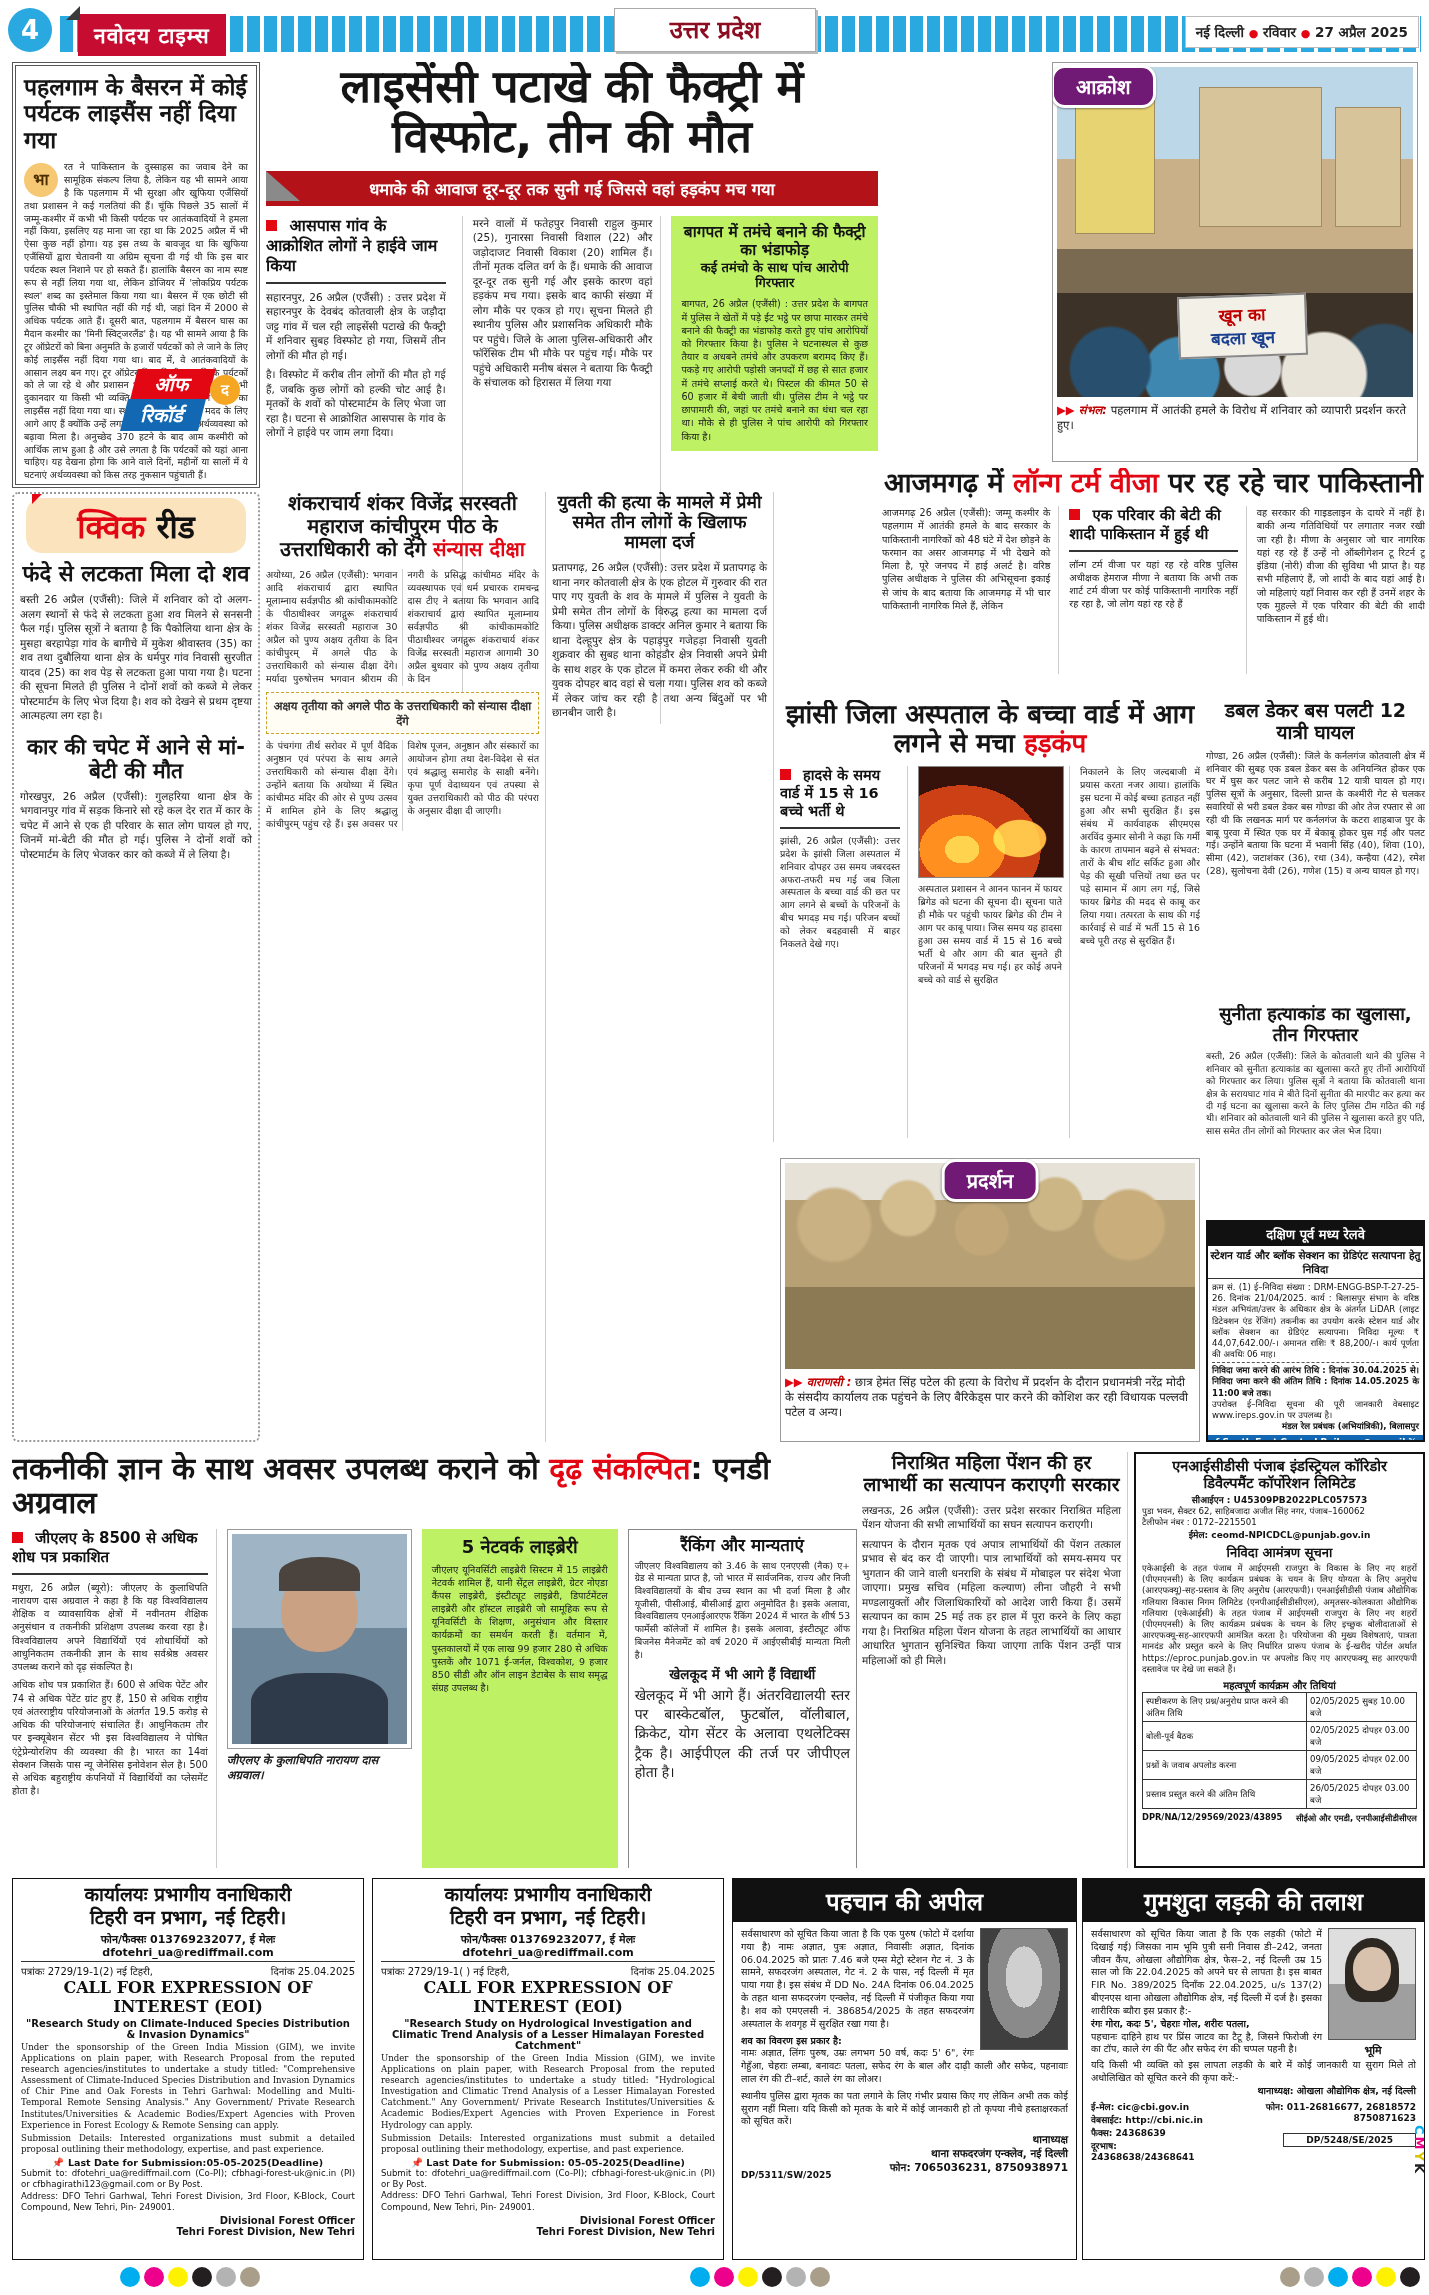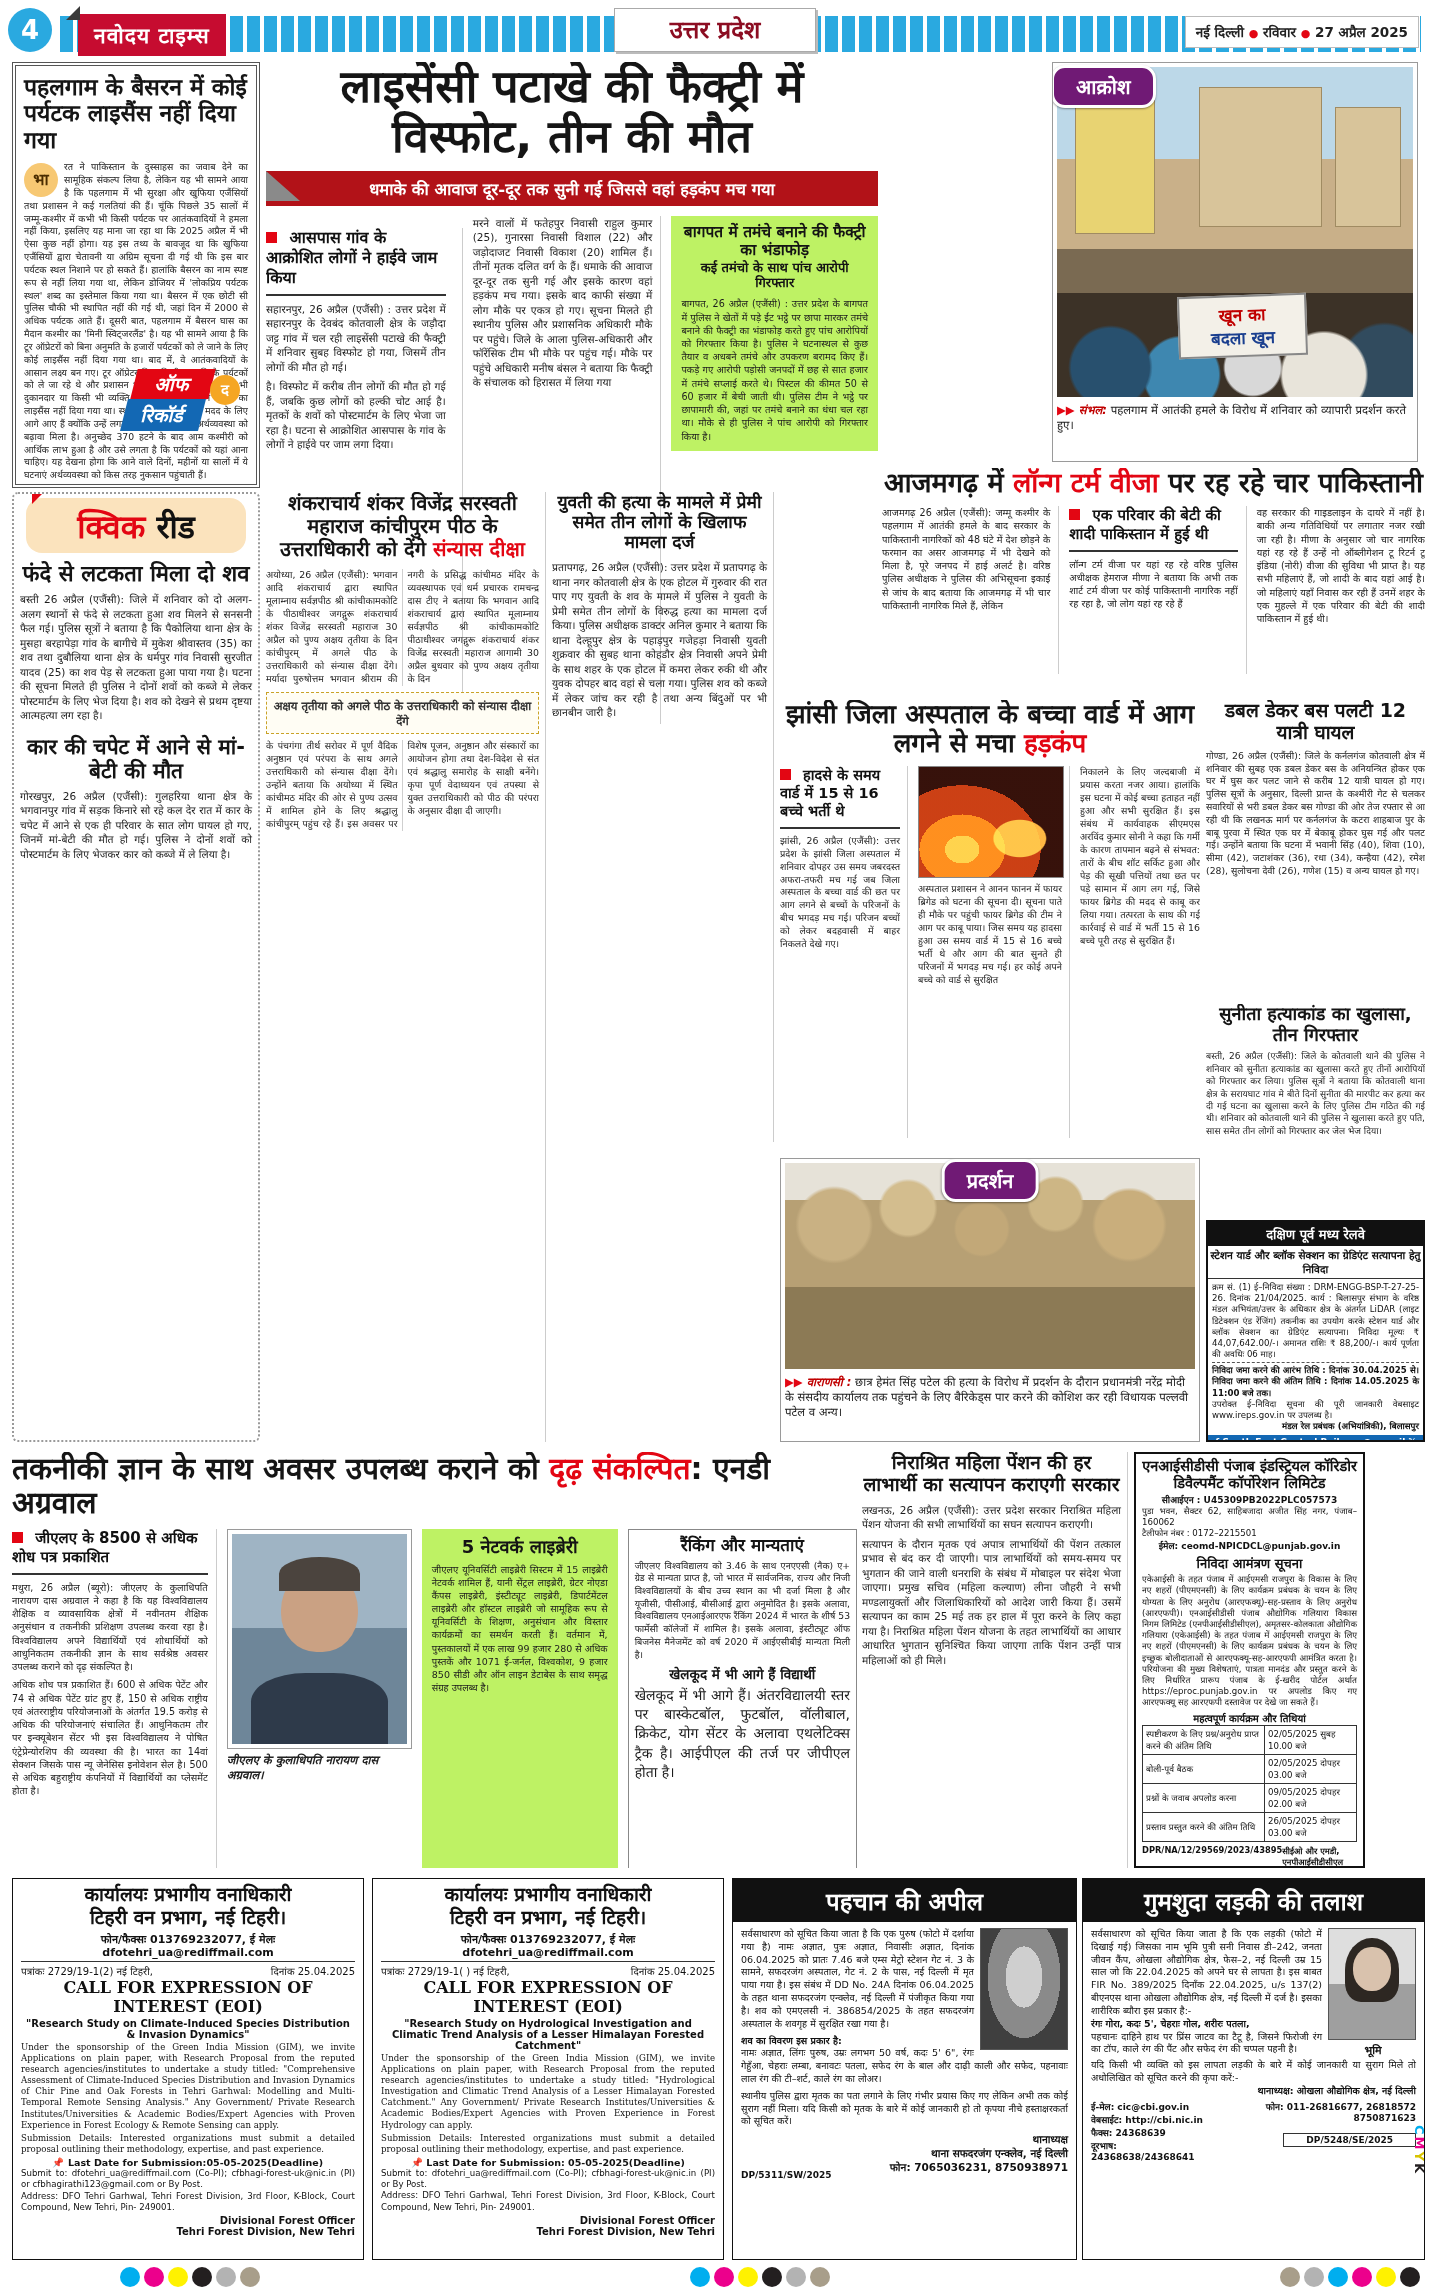--- a/index.html
+++ b/index.html
@@ -146,21 +146,21 @@
     </div>
   </div>
 
   <div class="block" style="left:266px;top:62px;width:612px;height:706px;">
     <div class="h-big center" style="font-size:45px;">लाइसेंसी पटाखे की फैक्ट्री में विस्फोट, तीन की मौत</div>
     <div class="strap" style="margin-top:8px;">
       <span class="notch"></span>
       <span>धमाके की आवाज दूर-दूर तक सुनी गई जिससे वहां हड़कंप मच गया</span>
     </div>
     <div style="display:flex;gap:10px;margin-top:10px;height:508px;">
-      <div style="flex:1;border-right:1px solid #ccc;padding-right:16px;margin-top:12px;">
+      <div style="flex:1;border-right:1px solid #ccc;padding-right:16px;">
         <div class="subhead subhead-rule">
           <span class="sub-bullet"></span>
           <span>आसपास गांव के आक्रोशित लोगों ने हाईवे जाम किया</span>
         </div>
         <div class="body-txt">सहारनपुर, 26 अप्रैल (एजैंसी) : उत्तर प्रदेश में सहारनपुर के देवबंद कोतवाली क्षेत्र के जड़ौदा जट्ट गांव में चल रही लाइसेंसी पटाखे की फैक्ट्री में शनिवार सुबह विस्फोट हो गया, जिसमें तीन लोगों की मौत हो गई।</div>
         <div class="body-txt" style="margin-top:5px;">है। विस्फोट में करीब तीन लोगों की मौत हो गई हैं, जबकि कुछ लोगों को हल्की चोट आई है। मृतकों के शवों को पोस्टमार्टम के लिए भेजा जा रहा है। घटना से आक्रोशित आसपास के गांव के लोगों ने हाईवे पर जाम लगा दिया।</div>
       </div>
       <div style="flex:1;border-right:1px solid #ccc;padding-right:8px;">
         <div class="body-txt">मरने वालों में फतेहपुर निवासी राहुल कुमार (25), गुनारसा निवासी विशाल (22) और जड़ोदाजट निवासी विकाश (20) शामिल हैं। तीनों मृतक दलित वर्ग के हैं। धमाके की आवाज दूर-दूर तक सुनी गई और इसके कारण वहां हड़कंप मच गया। इसके बाद काफी संख्या में लोग मौके पर एकत्र हो गए। सूचना मिलते ही स्थानीय पुलिस और प्रशासनिक अधिकारी मौके पर पहुंचे। जिले के आला पुलिस-अधिकारी और फॉरेंसिक टीम भी मौके पर पहुंच गई। मौके पर पहुंचे अधिकारी मनीष बंसल ने बताया कि फैक्ट्री के संचालक को हिरासत में लिया गया</div>
       </div>
@@ -342,21 +342,21 @@
       </div>
     </div>
   </div>
 
   <div class="block" style="left:862px;top:1452px;width:266px;height:416px;border-right:1px solid #ccc;padding-right:6px;">
     <div class="story-h" style="font-size:19px;">निराश्रित महिला पेंशन की हर लाभार्थी का सत्यापन कराएगी सरकार</div>
     <div class="body-txt" style="margin-top:7px;">लखनऊ, 26 अप्रैल (एजैंसी): उत्तर प्रदेश सरकार निराश्रित महिला पेंशन योजना की सभी लाभार्थियों का सघन सत्यापन कराएगी।</div>
     <div class="body-txt" style="margin-top:5px;">सत्यापन के दौरान मृतक एवं अपात्र लाभार्थियों की पेंशन तत्काल प्रभाव से बंद कर दी जाएगी। पात्र लाभार्थियों को समय-समय पर भुगतान की जाने वाली धनराशि के संबंध में मोबाइल पर संदेश भेजा जाएगा। प्रमुख सचिव (महिला कल्याण) लीना जौहरी ने सभी मण्डलायुक्तों और जिलाधिकारियों को आदेश जारी किया हैं। उसमें सत्यापन का काम 25 मई तक हर हाल में पूरा करने के लिए कहा गया है। निराश्रित महिला पेंशन योजना के तहत लाभार्थियों का आधार आधारित भुगतान सुनिश्चित किया जाएगा ताकि पेंशन उन्हीं पात्र महिलाओं को ही मिले।</div>
   </div>
 
-  <div class="block" style="left:1134px;top:1452px;width:231px;height:416px;border:2px solid #111;padding:4px 6px;">
+  <div class="block" style="left:1134px;top:1452px;width:291px;height:416px;border:2px solid #111;padding:4px 6px;">
     <div class="center" style="font-weight:bold;font-size:14.5px;line-height:1.2;">
       <div>एनआईसीडीसी पंजाब इंडस्ट्रियल कॉरिडोर</div>
       <div>डिवैल्पमैंट कॉर्पोरेशन लिमिटेड</div>
     </div>
     <div class="center fineprint">सीआईएन : U45309PB2022PLC057573</div>
     <div class="center tiny">पुडा भवन, सैक्टर 62, साहिबजादा अजीत सिंह नगर, पंजाब–160062</div>
     <div class="center tiny">टैलीफोन नंबर : 0172–2215501</div>
     <div class="center fineprint">ईमेल: ceomd-NPICDCL@punjab.gov.in</div>
     <div class="center" style="font-weight:bold;font-size:13px;margin:2px 0;">निविदा आमंत्रण सूचना</div>
     <div class="tiny">एकेआईसी के तहत पंजाब में आईएमसी राजपुरा के विकास के लिए नए शहरों (पीएमएनसी) के लिए कार्यक्रम प्रबंधक के चयन के लिए योग्यता के लिए अनुरोध (आरएफक्यू)-सह-प्रस्ताव के लिए अनुरोध (आरएफपी)। एनआईसीडीसी पंजाब औद्योगिक गलियारा विकास निगम लिमिटेड (एनपीआईसीडीसीएल), अमृतसर-कोलकाता औद्योगिक गलियारा (एकेआईसी) के तहत पंजाब में आईएमसी राजपुरा के लिए नए शहरों (पीएमएनसी) के लिए कार्यक्रम प्रबंधक के चयन के लिए इच्छुक बोलीदाताओं से आरएफक्यू-सह-आरएफपी आमंत्रित करता है। परियोजना की मुख्य विशेषताएं, पात्रता मानदंड और प्रस्तुत करने के लिए निर्धारित प्रारूप पंजाब के ई-खरीद पोर्टल अर्थात https://eproc.punjab.gov.in पर अपलोड किए गए आरएफक्यू सह आरएफपी दस्तावेज पर देखे जा सकते हैं।</div>

